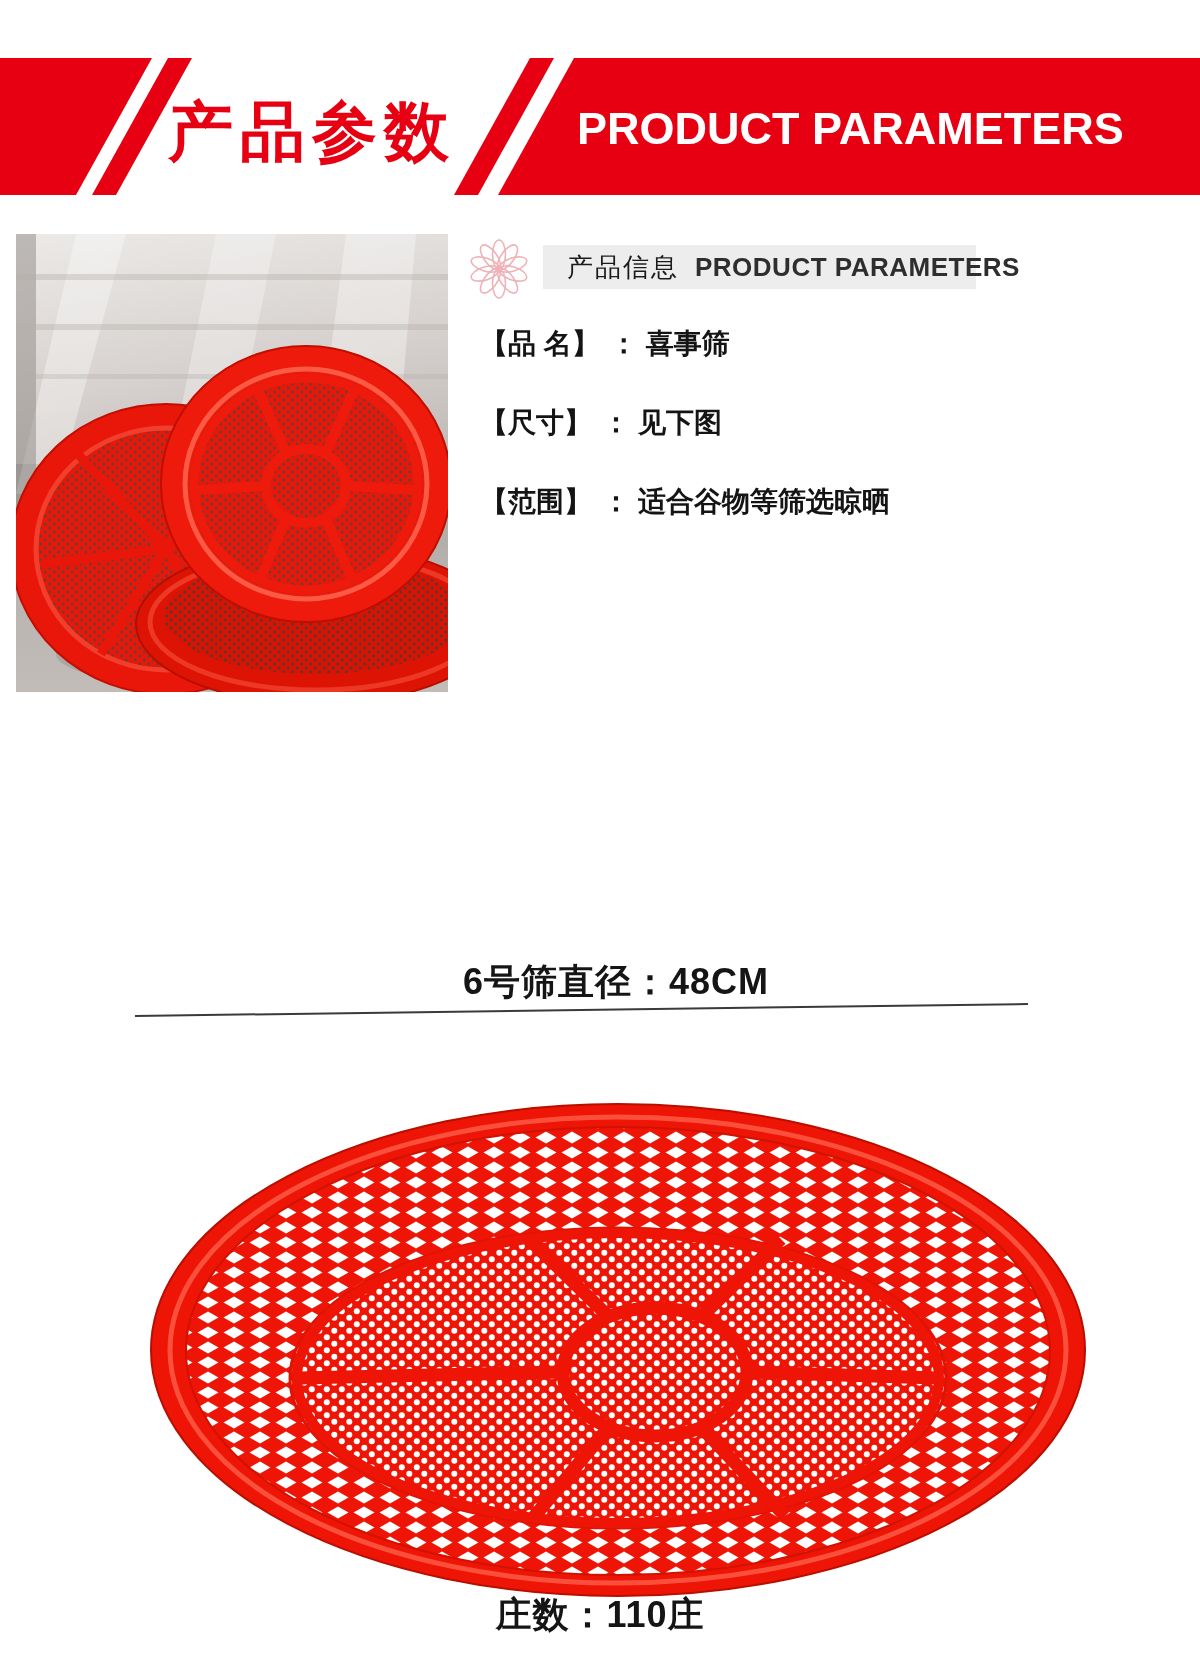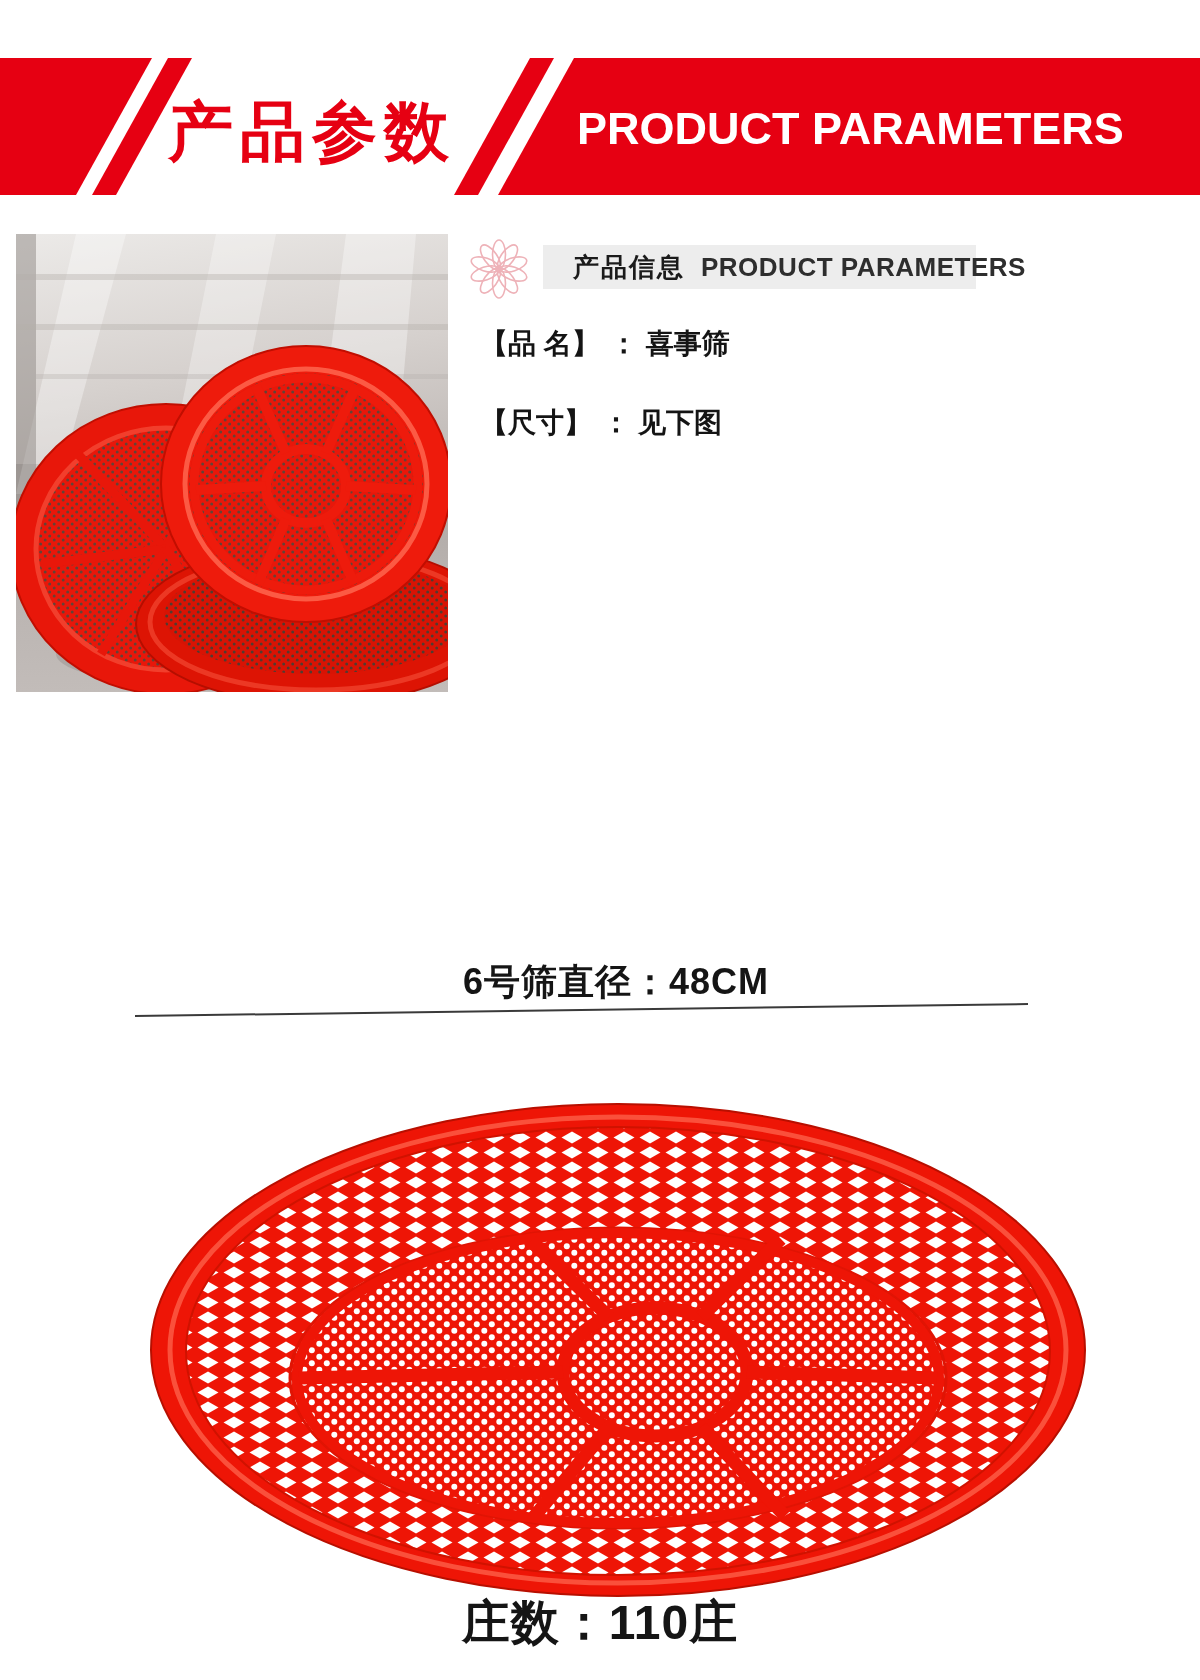--- a/index.html
+++ b/index.html
@@ -17,33 +17,33 @@
   }
   .banner-title-en{
     left:577px;top:103px;width:560px;height:50px;
     font-size:45px;font-weight:700;color:#ffffff;letter-spacing:0px;white-space:nowrap;
   }
   
   .info-bar{
     left:543px;top:245px;width:433px;height:44px;background:#ededed;
     display:flex;align-items:center;
   }
-  .info-bar .cn{font-size:26px;font-weight:700;color:#1b1b1b;margin-left:30px;letter-spacing:2px;white-space:nowrap;}
+  .info-bar .cn{font-size:26px;font-weight:400;color:#1b1b1b;margin-left:24px;letter-spacing:2px;white-space:nowrap;}
   .info-bar .en{font-size:26px;font-weight:700;color:#2e2e2e;margin-left:16px;letter-spacing:0.5px;white-space:nowrap;}
   .spec-rows{left:480px;top:326px;width:620px;}
   .spec-row{height:36px;line-height:36px;margin-bottom:43px;font-size:28px;font-weight:700;color:#141414;white-space:nowrap;}
   .spec-row .sep{margin:0 8px 0 10px;}
   
   .dim-label{
     left:0;top:958px;width:1200px;text-align:center;
     font-size:36px;font-weight:600;color:#151515;letter-spacing:1px;margin-left:16px;
   }
   .count-label{
     left:0;top:1591px;width:1200px;text-align:center;
-    font-size:48px;font-weight:600;color:#151515;letter-spacing:1px;
+    font-size:36px;font-weight:600;color:#151515;letter-spacing:1px;
   }
 </style>
 </head>
 <body>
 
 <div class="page">
 
   <svg class="abs banner-svg" width="1200" height="137" viewBox="0 0 1200 137">
     <polygon points="0,0 152,0 76,137 0,137" fill="#e60012"></polygon>
     <polygon points="168,0 192,0 116,137 92,137" fill="#e60012"></polygon>
@@ -146,20 +146,23 @@
     <span class="en">PRODUCT PARAMETERS</span>
   </div>
 
   <div class="abs spec-rows">
     <div class="spec-row">
       <span>【品 名】</span><span class="sep">：</span><span>喜事筛</span>
     </div>
     <div class="spec-row">
       <span>【尺寸】</span><span class="sep">：</span><span>见下图</span>
     </div>
+    <div class="spec-row">
+      <span>【范围】</span><span class="sep">：</span><span>适合谷物等筛选晾晒</span>
+    </div>
   </div>
 
   <div class="abs dim-label">6号筛直径：48CM</div>
   <svg class="abs" style="left:0;top:995px;" width="1200" height="40" viewBox="0 0 1200 40">
     <line x1="135" y1="21" x2="1028" y2="9" stroke="#3a3a3a" stroke-width="2"></line>
   </svg>
 
   <svg class="abs" style="left:143px;top:1100px;" width="950" height="500" viewBox="0 0 950 500">
     <defs>
       <pattern id="bigmesh" width="26" height="15" patternUnits="userSpaceOnUse">

